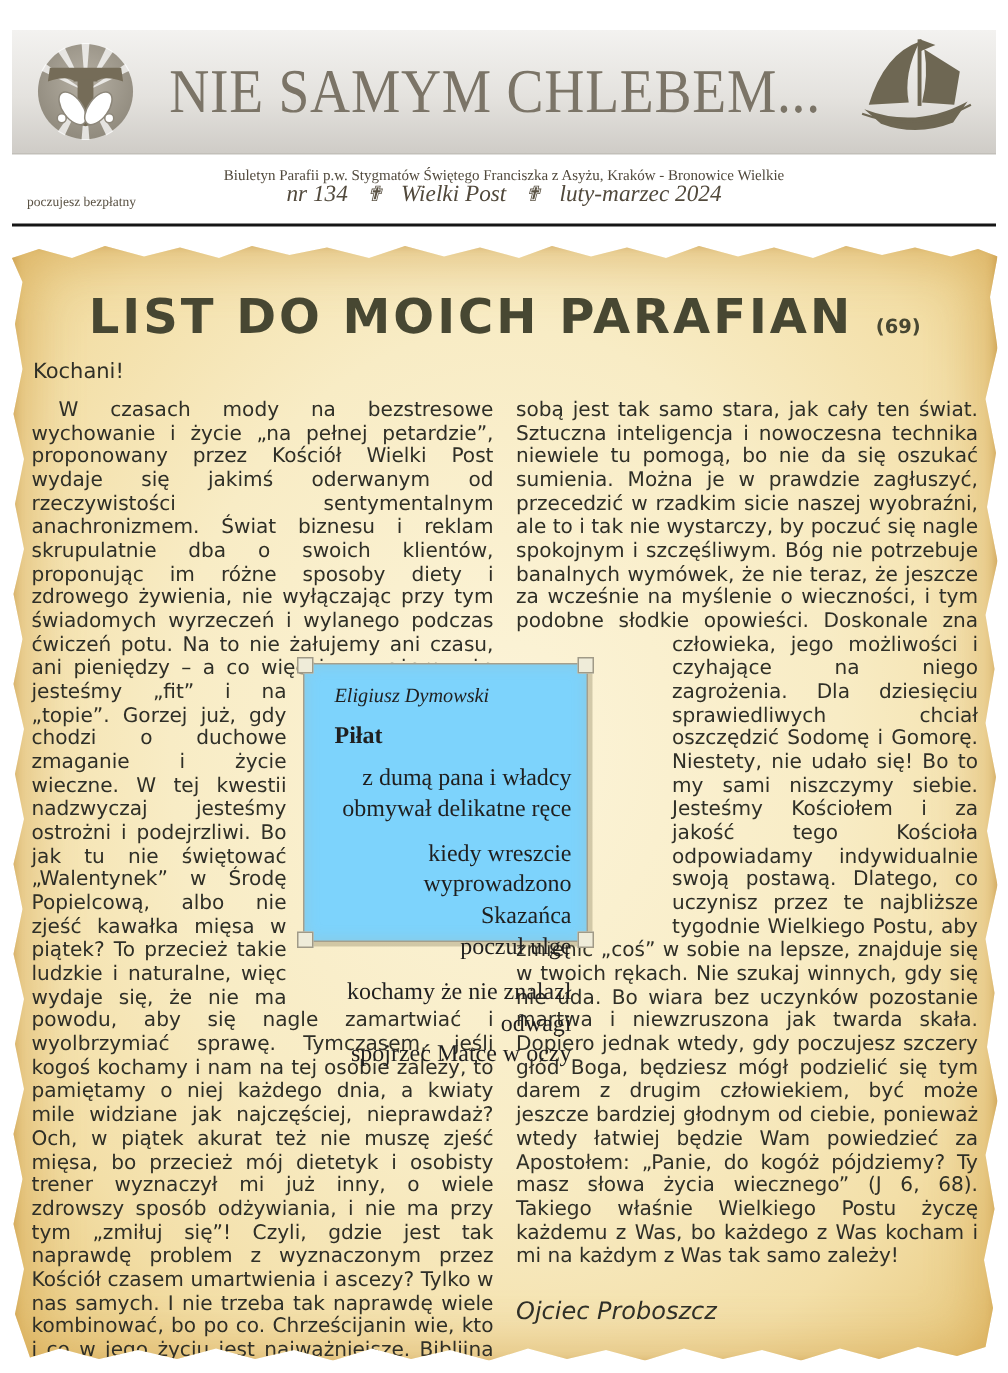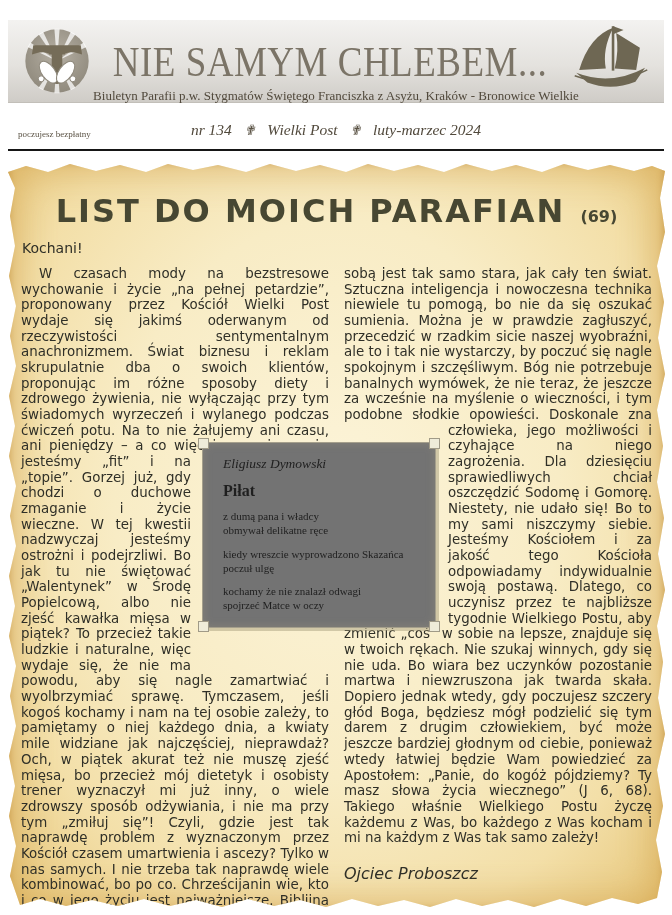--- a/index.html
+++ b/index.html
@@ -9,61 +9,61 @@
   
   .masthead{position:absolute;left:8px;top:20px;width:656px;height:82px;
     background:linear-gradient(180deg,#f3f2f0 0%,#e4e2de 55%,#cfccc7 100%);
     border-bottom:1px solid #c2bfb9;display:flex;align-items:center;}
   .logo-wrap{margin-left:16px;width:66px;height:66px;flex:0 0 auto;}
   .masthead-title{flex:1;text-align:center;font-family:"Liberation Serif",serif;
     font-size:37px;line-height:1;color:#7b7467;letter-spacing:0.5px;white-space:nowrap;
     transform:scaleY(1.12);}
   .boat-wrap{margin-right:12px;width:82px;height:74px;flex:0 0 auto;}
 
-  .subtitle{position:absolute;left:8px;top:88px;width:656px;text-align:center;
-    font-family:"Liberation Serif",serif;font-size:13px;color:#51493c;}
+  .subtitle{position:absolute;left:8px;top:112px;width:656px;text-align:center;
+    font-family:"Liberation Serif",serif;font-size:10px;color:#51493c;}
   .issue-row{position:absolute;left:8px;top:121px;width:656px;height:22px;
     font-family:"Liberation Serif",serif;color:#51493c;}
   .free-copy{position:absolute;left:10px;top:8px;font-size:9px;color:#5a5244;}
   .issue-center{position:absolute;left:0;width:100%;text-align:center;font-size:15.5px;font-style:italic;}
   .issue-center .sep{padding:0 8px;font-size:14px;color:#5a5244;}
   .rule{position:absolute;left:8px;top:149px;width:656px;height:2px;background:#161616;}
 
   
   .parchment{position:absolute;left:8px;top:162px;width:657px;height:748px;
     background:radial-gradient(ellipse at 50% 45%,#fcf4d9 0%,#f8ecc5 48%,#f3dfa8 76%,#e9cb83 95%,#e2bd6e 100%);
     box-shadow:inset 0 0 34px 12px rgba(205,150,60,0.45), inset 0 0 6px 2px rgba(170,115,35,0.45);
     clip-path:polygon(0px 10px,18px 4px,40px 10px,62px 2px,88px 9px,112px 3px,138px 10px,160px 2px,185px 8px,210px 3px,238px 10px,262px 2px,288px 9px,312px 3px,338px 10px,360px 2px,386px 9px,410px 3px,436px 10px,458px 2px,484px 9px,508px 3px,534px 10px,556px 2px,580px 8px,602px 3px,626px 9px,644px 4px,657px 9px,652px 36px,657px 70px,649px 104px,656px 140px,650px 176px,657px 212px,649px 248px,655px 284px,649px 320px,656px 356px,650px 392px,657px 428px,649px 464px,655px 500px,650px 536px,657px 572px,649px 608px,655px 644px,648px 678px,654px 710px,649px 736px,630px 742px,604px 736px,578px 744px,552px 737px,526px 745px,500px 738px,474px 744px,448px 737px,422px 745px,396px 738px,370px 744px,344px 737px,318px 745px,292px 738px,266px 744px,240px 737px,214px 745px,188px 738px,162px 744px,136px 737px,110px 744px,84px 738px,58px 744px,32px 737px,12px 743px,2px 714px,8px 684px,1px 654px,7px 624px,1px 594px,8px 564px,2px 534px,8px 504px,1px 474px,7px 444px,1px 414px,8px 384px,2px 354px,8px 324px,1px 294px,7px 264px,1px 234px,8px 204px,2px 174px,8px 144px,1px 114px,7px 84px,2px 54px,7px 26px);}
 
   .article-title-row{margin:30px 10px 4px 10px;text-align:center;color:#474732;}
   .article-title{font-size:32px;font-weight:bold;letter-spacing:2px;}
-  .article-no{font-size:16px;font-weight:bold;margin-left:10px;}
+  .article-no{font-size:13px;font-weight:bold;margin-left:10px;}
   .greeting{margin:10px 0 10px 14px;font-size:14px;color:#2f2f27;}
 
   .columns{display:flex;gap:15px;padding:0 13px;}
   .col{width:308px;}
   .body-text{margin:0;font-size:13.4px;line-height:1.17;text-align:justify;color:#2f2f27;
     hyphens:auto;}
   .indent{text-indent:18px;}
   .spacer-r{float:right;width:138px;height:205px;}
   .spacer-l{float:left;width:104px;height:200px;}
   .signature{margin:18px 40px 0 0;text-align:left;font-style:italic;font-size:16px;color:#2f2f27;}
 
   
-  .poem-box{position:absolute;left:202px;top:442px;width:234px;height:186px;z-index:5;
-    background:#737373;border:1px solid #a59f8c;border-radius:6px 2px 6px 2px;
+  .poem-box{position:absolute;left:202px;top:442px;width:190px;height:186px;z-index:5;
+    background:#7dd3fc;border:1px solid #a59f8c;border-radius:6px 2px 6px 2px;
     box-shadow:3px 3px 0 rgba(160,150,118,0.45), inset 0 0 10px rgba(190,180,140,0.25);
     padding:13px 10px 10px 20px;box-sizing:border-box;
     font-family:"Liberation Serif",serif;color:#1f1f1f;}
   .corner{position:absolute;width:9px;height:9px;background:#efecd9;border:1px solid #a09a87;}
   .c-tl{left:-5px;top:-5px;} .c-tr{right:-5px;top:-5px;}
   .c-bl{left:-5px;bottom:-5px;} .c-br{right:-5px;bottom:-5px;}
   .poem-author{font-style:italic;font-size:13.5px;margin-bottom:10px;}
   .poem-title{font-weight:bold;font-size:16px;margin-bottom:9px;}
-  .stanza{font-size:11px;line-height:1.3;margin-bottom:9px;}
+  .stanza{font-size:16px;line-height:1.3;margin-bottom:9px;text-align:right;}
   .vline{display:block;}
 </style>
 </head>
 <body>
 
 <div class="page">
 
   <div class="masthead">
     <span class="logo-wrap">
       <svg width="66" height="66" viewBox="0 0 100 100">

